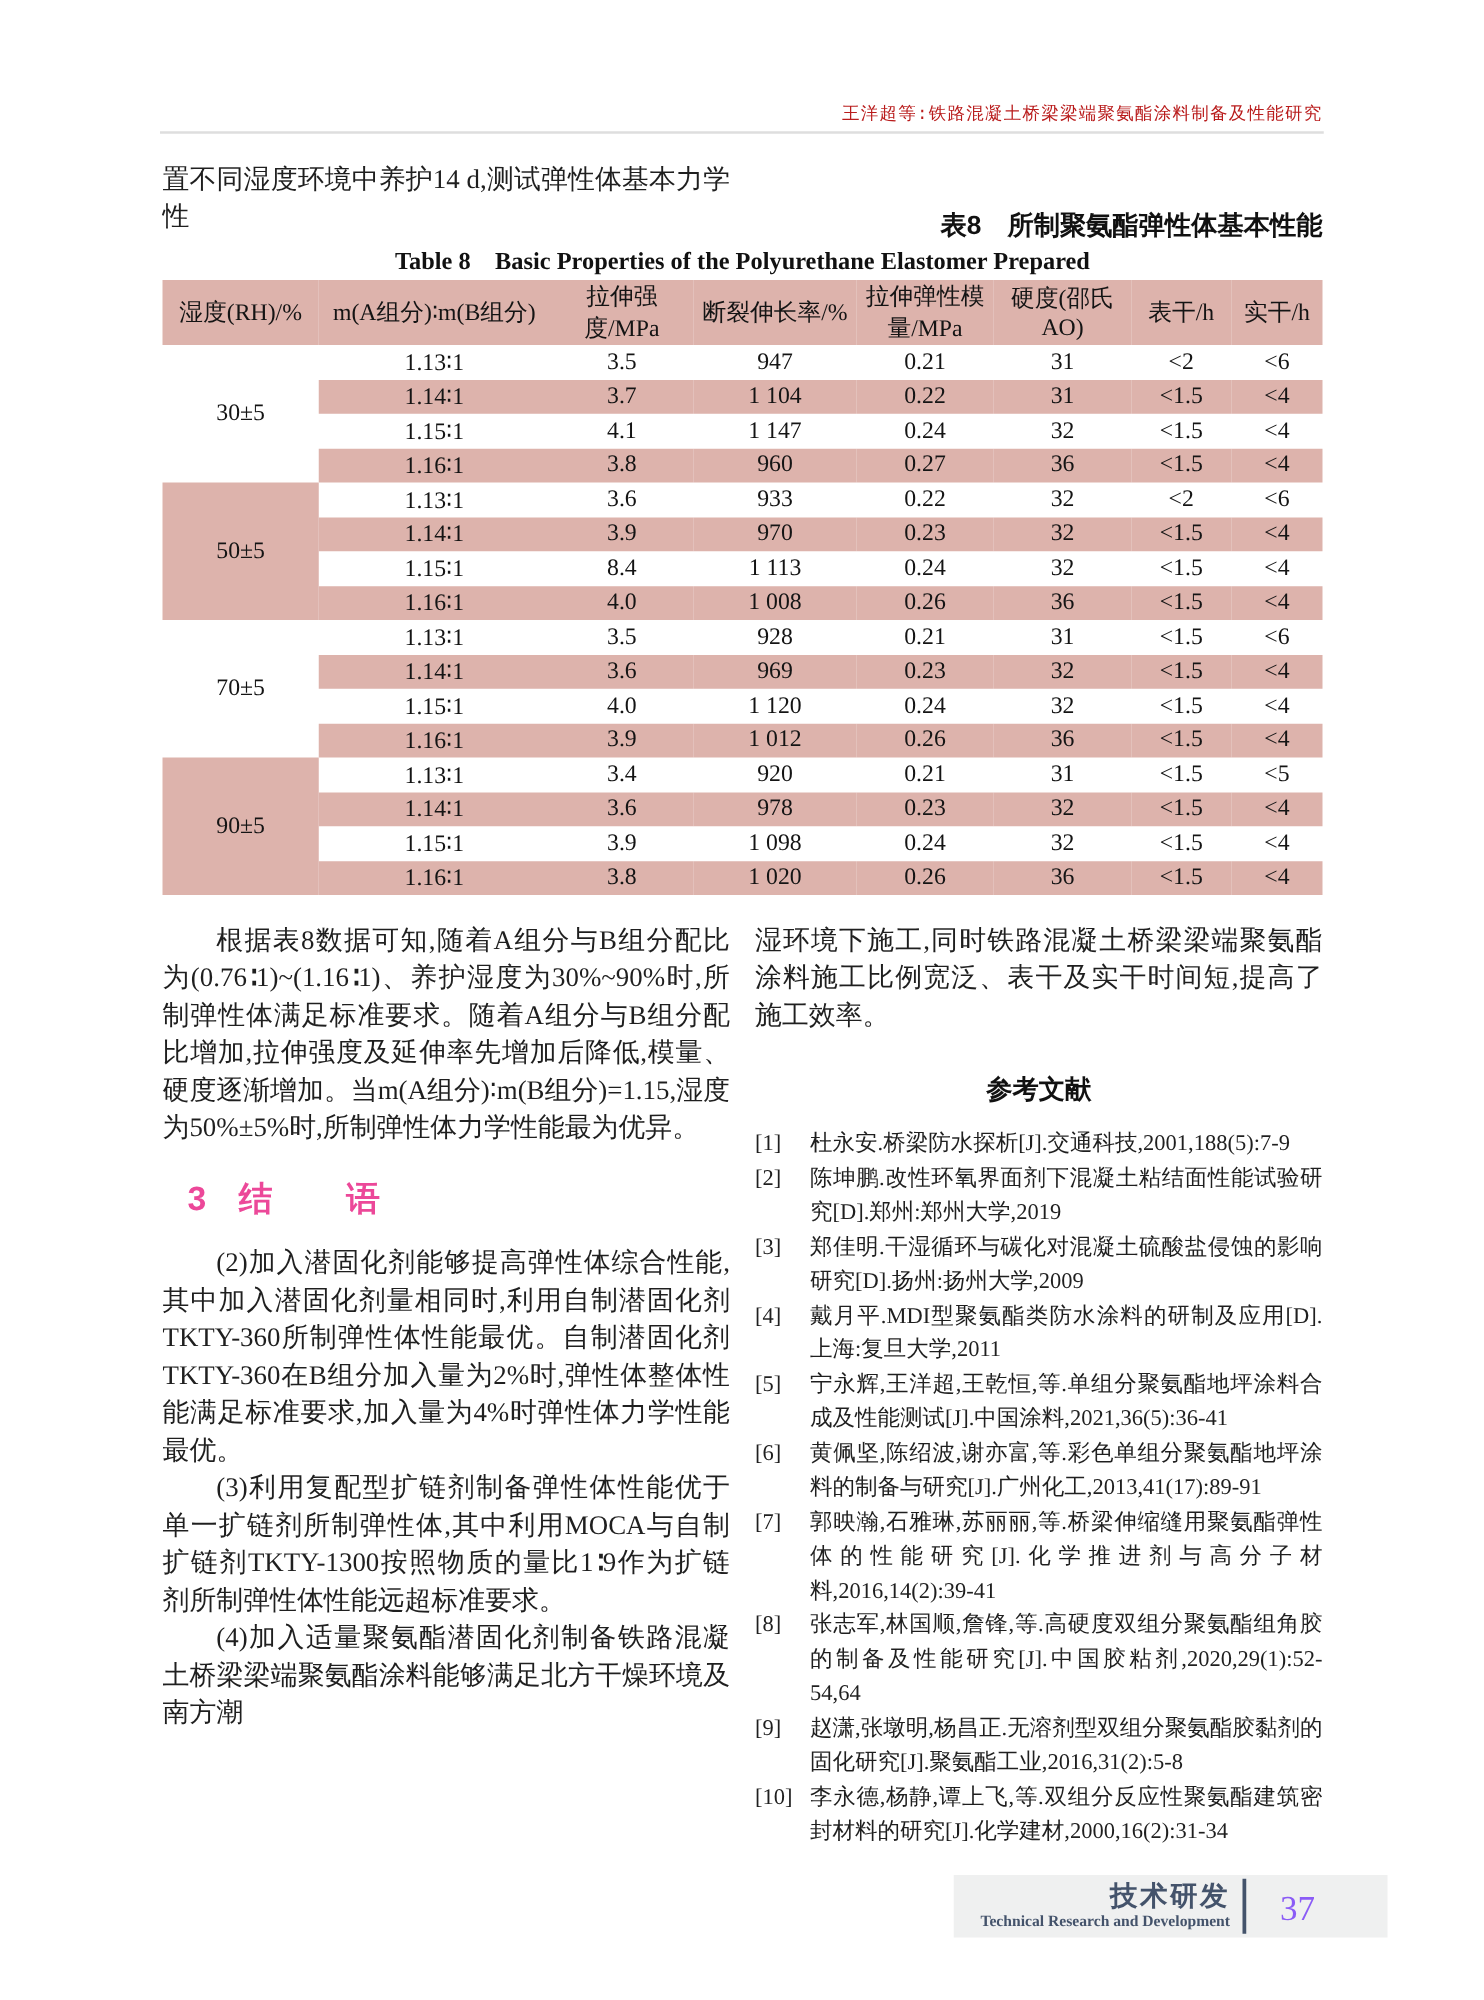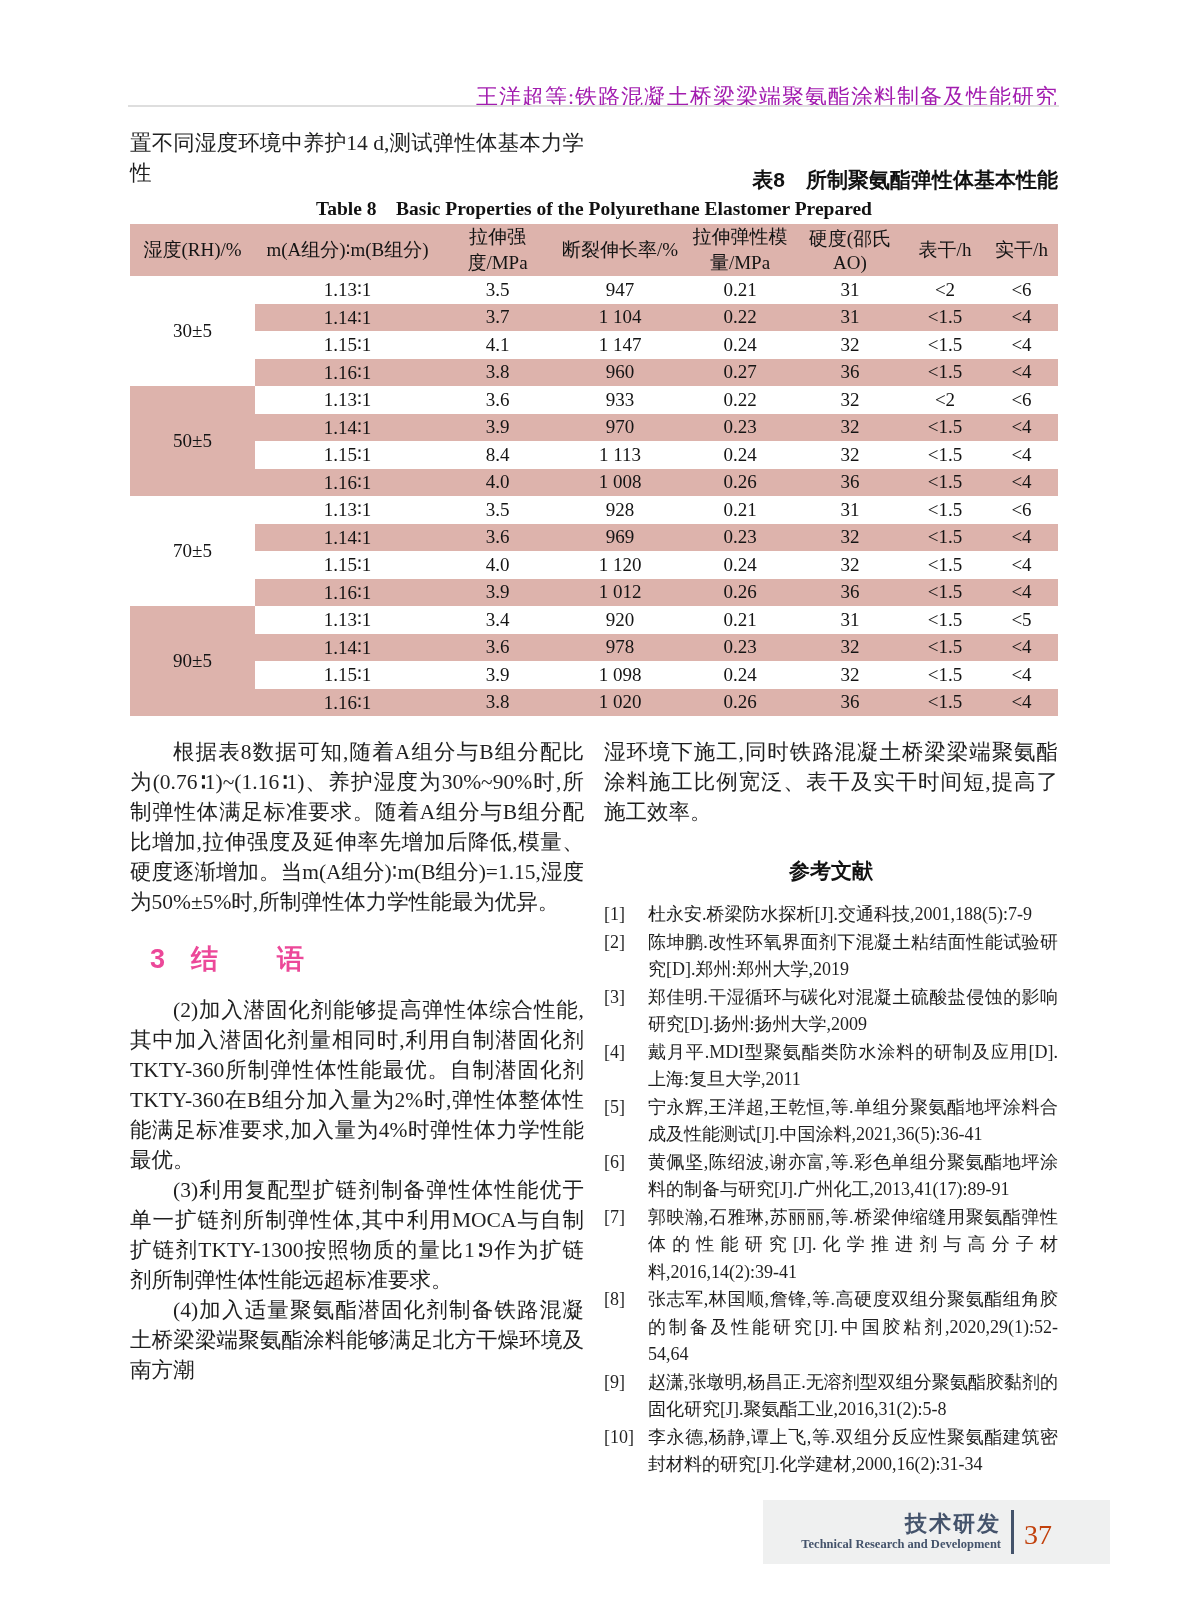--- a/index.html
+++ b/index.html
@@ -2,22 +2,22 @@
 <html><head>
 <meta charset="utf-8">
 <style>
   html,body{margin:0;padding:0;background:#ffffff;}
   .page{
     position:relative;width:1187px;height:1600px;background:#ffffff;overflow:hidden;
     font-family:"Liberation Serif","DejaVu Serif",serif;color:#1f1f1f;
   }
   .running-head{
     position:absolute;top:82px;left:130px;width:928px;text-align:right;
-    font-family:Liberation Serif, serif;
-    font-size:22px;color:#a21caf;letter-spacing:1px;
+    font-family:Liberation Mono, monospace;
+    font-size:14px;color:#b91c1c;letter-spacing:1px;
   }
   .head-rule{position:absolute;top:105px;left:128px;width:931px;border-top:2px solid #dedede;}
   .intro{position:absolute;top:128px;left:130px;width:928px;display:flex;gap:20px;}
   .intro p{margin:0;width:454px;font-size:21.5px;line-height:30px;text-align:justify;}
   .tbl-title-cn{
     position:absolute;top:166px;left:130px;width:928px;text-align:right;
     font-family:"Liberation Sans","DejaVu Sans",sans-serif;font-weight:bold;font-size:21px;color:#111;
   }
   .tbl-title-en{
     position:absolute;top:195px;left:130px;width:928px;text-align:center;
@@ -56,31 +56,31 @@
   .logo-cn{
     font-family:"Liberation Sans","DejaVu Sans",sans-serif;font-weight:bold;
     font-size:17px;letter-spacing:1.5px;
   }
   .logo-mark{font-size:9px;vertical-align:super;letter-spacing:0;}
   .logo-en{
     font-family:"Liberation Sans","DejaVu Sans",sans-serif;font-weight:bold;
     font-size:7.5px;letter-spacing:0.8px;margin-top:1px;
   }
   .footer-band{
-    position:absolute;top:1500px;left:763px;width:347px;height:64px;background:#eff0f0;
+    position:absolute;top:1500px;left:763px;width:347px;height:50px;background:#eff0f0;
     display:flex;align-items:center;justify-content:flex-end;padding-right:58px;box-sizing:border-box;
   }
   .footer-cn-wrap{text-align:right;color:#44536b;margin-right:8px;}
   .footer-cn{
     font-family:"Liberation Sans","DejaVu Sans",sans-serif;font-weight:bold;
     font-size:22px;letter-spacing:2px;line-height:22px;
   }
   .footer-en{font-size:12.5px;font-weight:bold;color:#44536b;margin-top:2px;}
   .footer-div{width:3px;height:44px;background:#44536b;margin:0 10px 0 2px;}
-  .footer-page{font-size:28px;color:#c2410c;padding-top:6px;}
+  .footer-page{font-size:28px;color:#8b5cf6;padding-top:6px;margin-left:17px;}
 </style>
 </head>
 <body>
 
 <div class="page">
 
   <div class="running-head">王洋超等:铁路混凝土桥梁梁端聚氨酯涂料制备及性能研究</div>
   <div class="head-rule"></div>
 
   <div class="intro">

